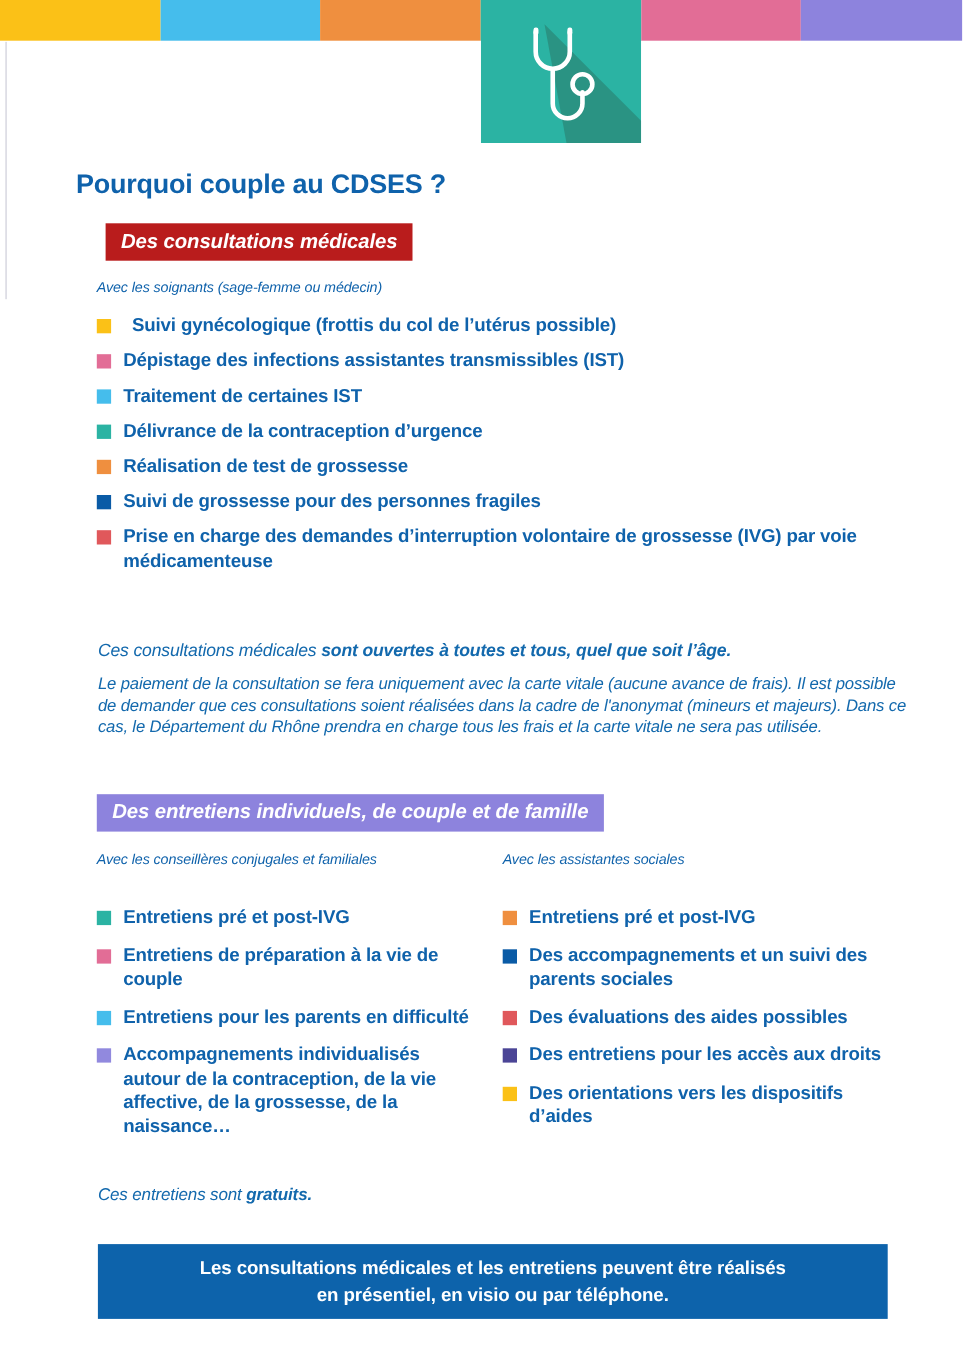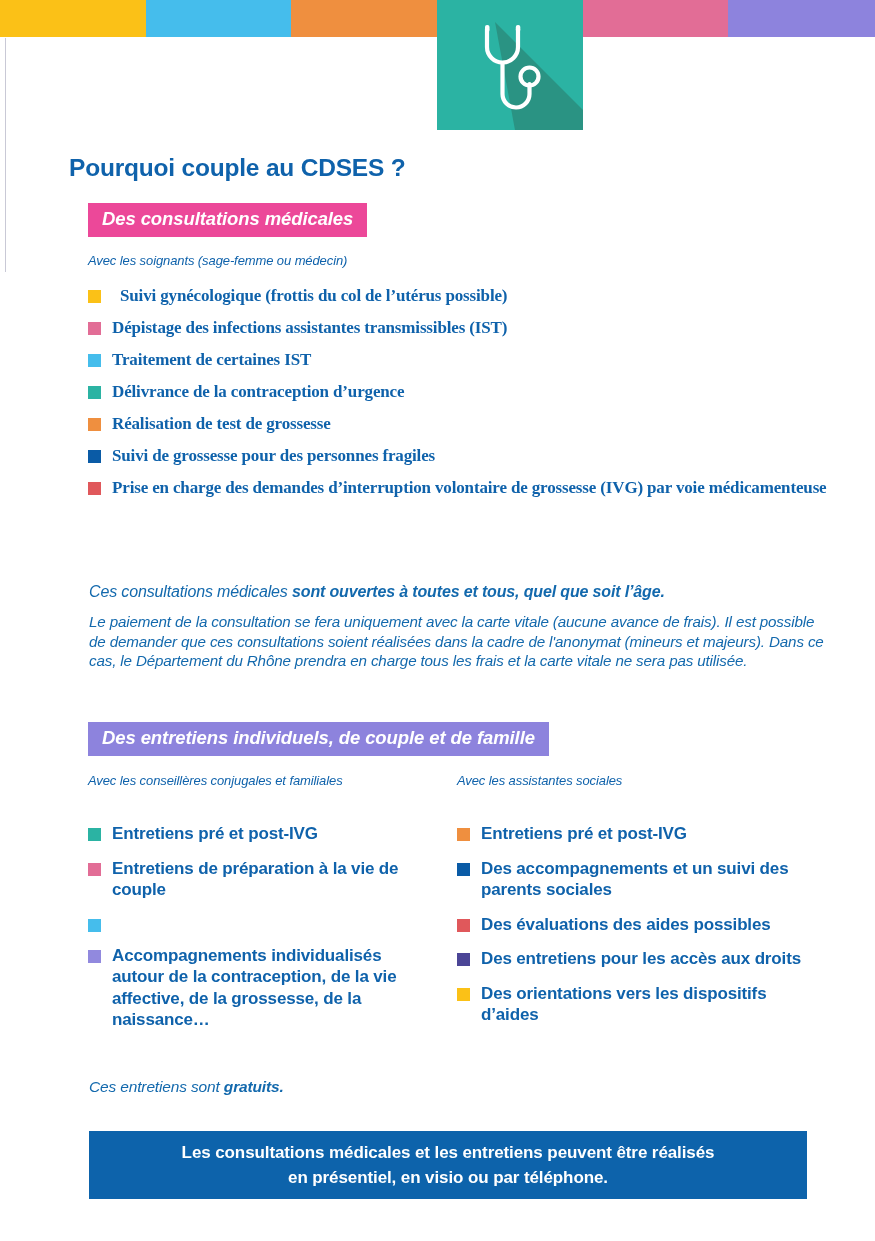--- a/index.html
+++ b/index.html
@@ -106,21 +106,21 @@
   }
   .btext {
     font-size: 17px;
     font-weight: bold;
     color: #0f62ab;
     line-height: 21.5px;
     letter-spacing: -0.15px;
   }
 
   .list-medical { left: 88px; top: 285px; width: 740px; }
-  .list-medical li { margin-bottom: 10.5px; font-family: Liberation Serif, serif; }
+  .list-medical li { margin-bottom: 10.5px; }
   .list-medical li:first-child .bullet { margin-right: 19px; }
 
   .list-conseilleres { left: 88px; top: 823px; width: 350px; }
   .list-conseilleres li { margin-bottom: 13px; }
   .list-assistantes { left: 457px; top: 823px; width: 370px; }
   .list-assistantes li { margin-bottom: 13px; }
 
   
   .para {
     position: absolute;
@@ -191,21 +191,21 @@
       <circle cx="92.5" cy="76.5" r="9" fill="none" stroke="#ffffff" stroke-width="4.2"></circle>
       <rect x="48" y="25" width="4.5" height="7" rx="2" fill="#ffffff"></rect>
       <rect x="78.8" y="25" width="4.5" height="7" rx="2" fill="#ffffff"></rect>
     </svg>
   </div>
 
   <div class="left-rule"></div>
 
   <div class="page-title">Pourquoi couple au CDSES ?</div>
 
-  <div class="chip chip-medical" style="background: #ec4899;">Des consultations médicales</div>
+  <div class="chip chip-medical" style="background: #b91c1c; margin-left: 8px;">Des consultations médicales</div>
 
   <div class="subhead subhead-soignants">Avec les soignants (sage-femme ou médecin)</div>
 
   <ul class="blist list-medical">
       <li>
         <span class="bullet" style="background: rgb(251, 193, 23);"></span>
         <span class="btext">Suivi gynécologique (frottis du col de l’utérus possible)</span>
       </li>
       <li>
         <span class="bullet" style="background: rgb(226, 109, 150);"></span>
@@ -249,20 +249,21 @@
       <li>
         <span class="bullet" style="background: rgb(43, 179, 163);"></span>
         <span class="btext">Entretiens pré et post-IVG</span>
       </li>
       <li>
         <span class="bullet" style="background: rgb(226, 109, 150);"></span>
         <span class="btext">Entretiens de préparation à la vie de couple</span>
       </li>
       <li>
         <span class="bullet" style="background: rgb(69, 189, 236);"></span>
+        <span class="btext">Entretiens pour les parents en difficulté</span>
       </li>
       <li>
         <span class="bullet" style="background: rgb(145, 137, 222);"></span>
         <span class="btext">Accompagnements individualisés autour de la contraception, de la vie affective, de la grossesse, de la naissance…</span>
       </li>
     </ul>
   <ul class="blist list-assistantes">
       <li>
         <span class="bullet" style="background: rgb(239, 143, 63);"></span>
         <span class="btext">Entretiens pré et post-IVG</span>

